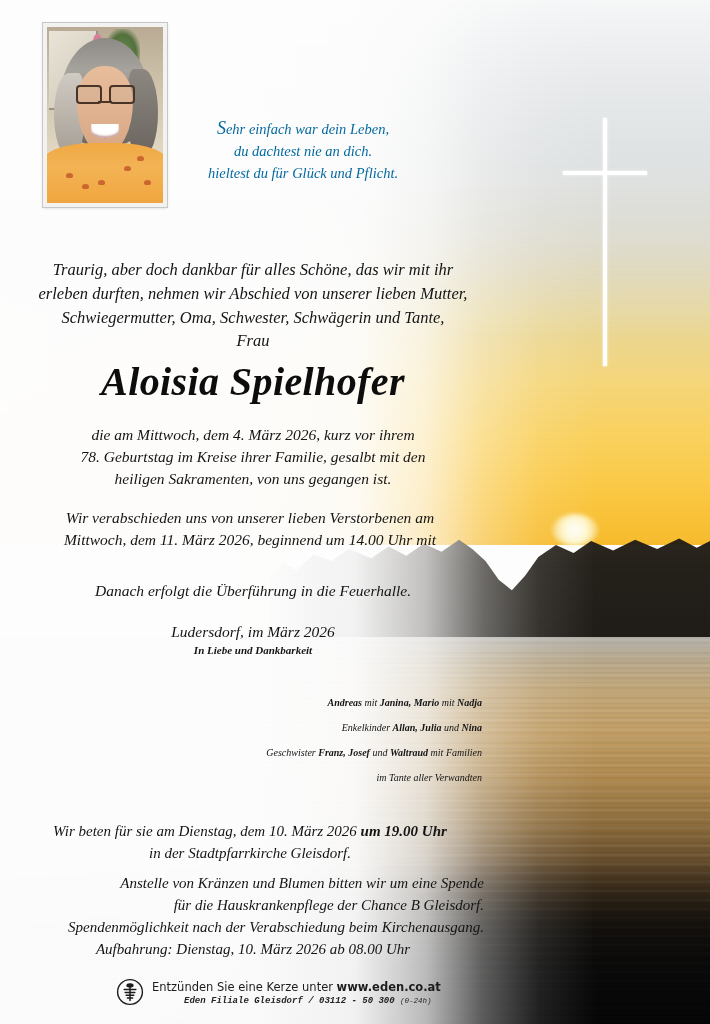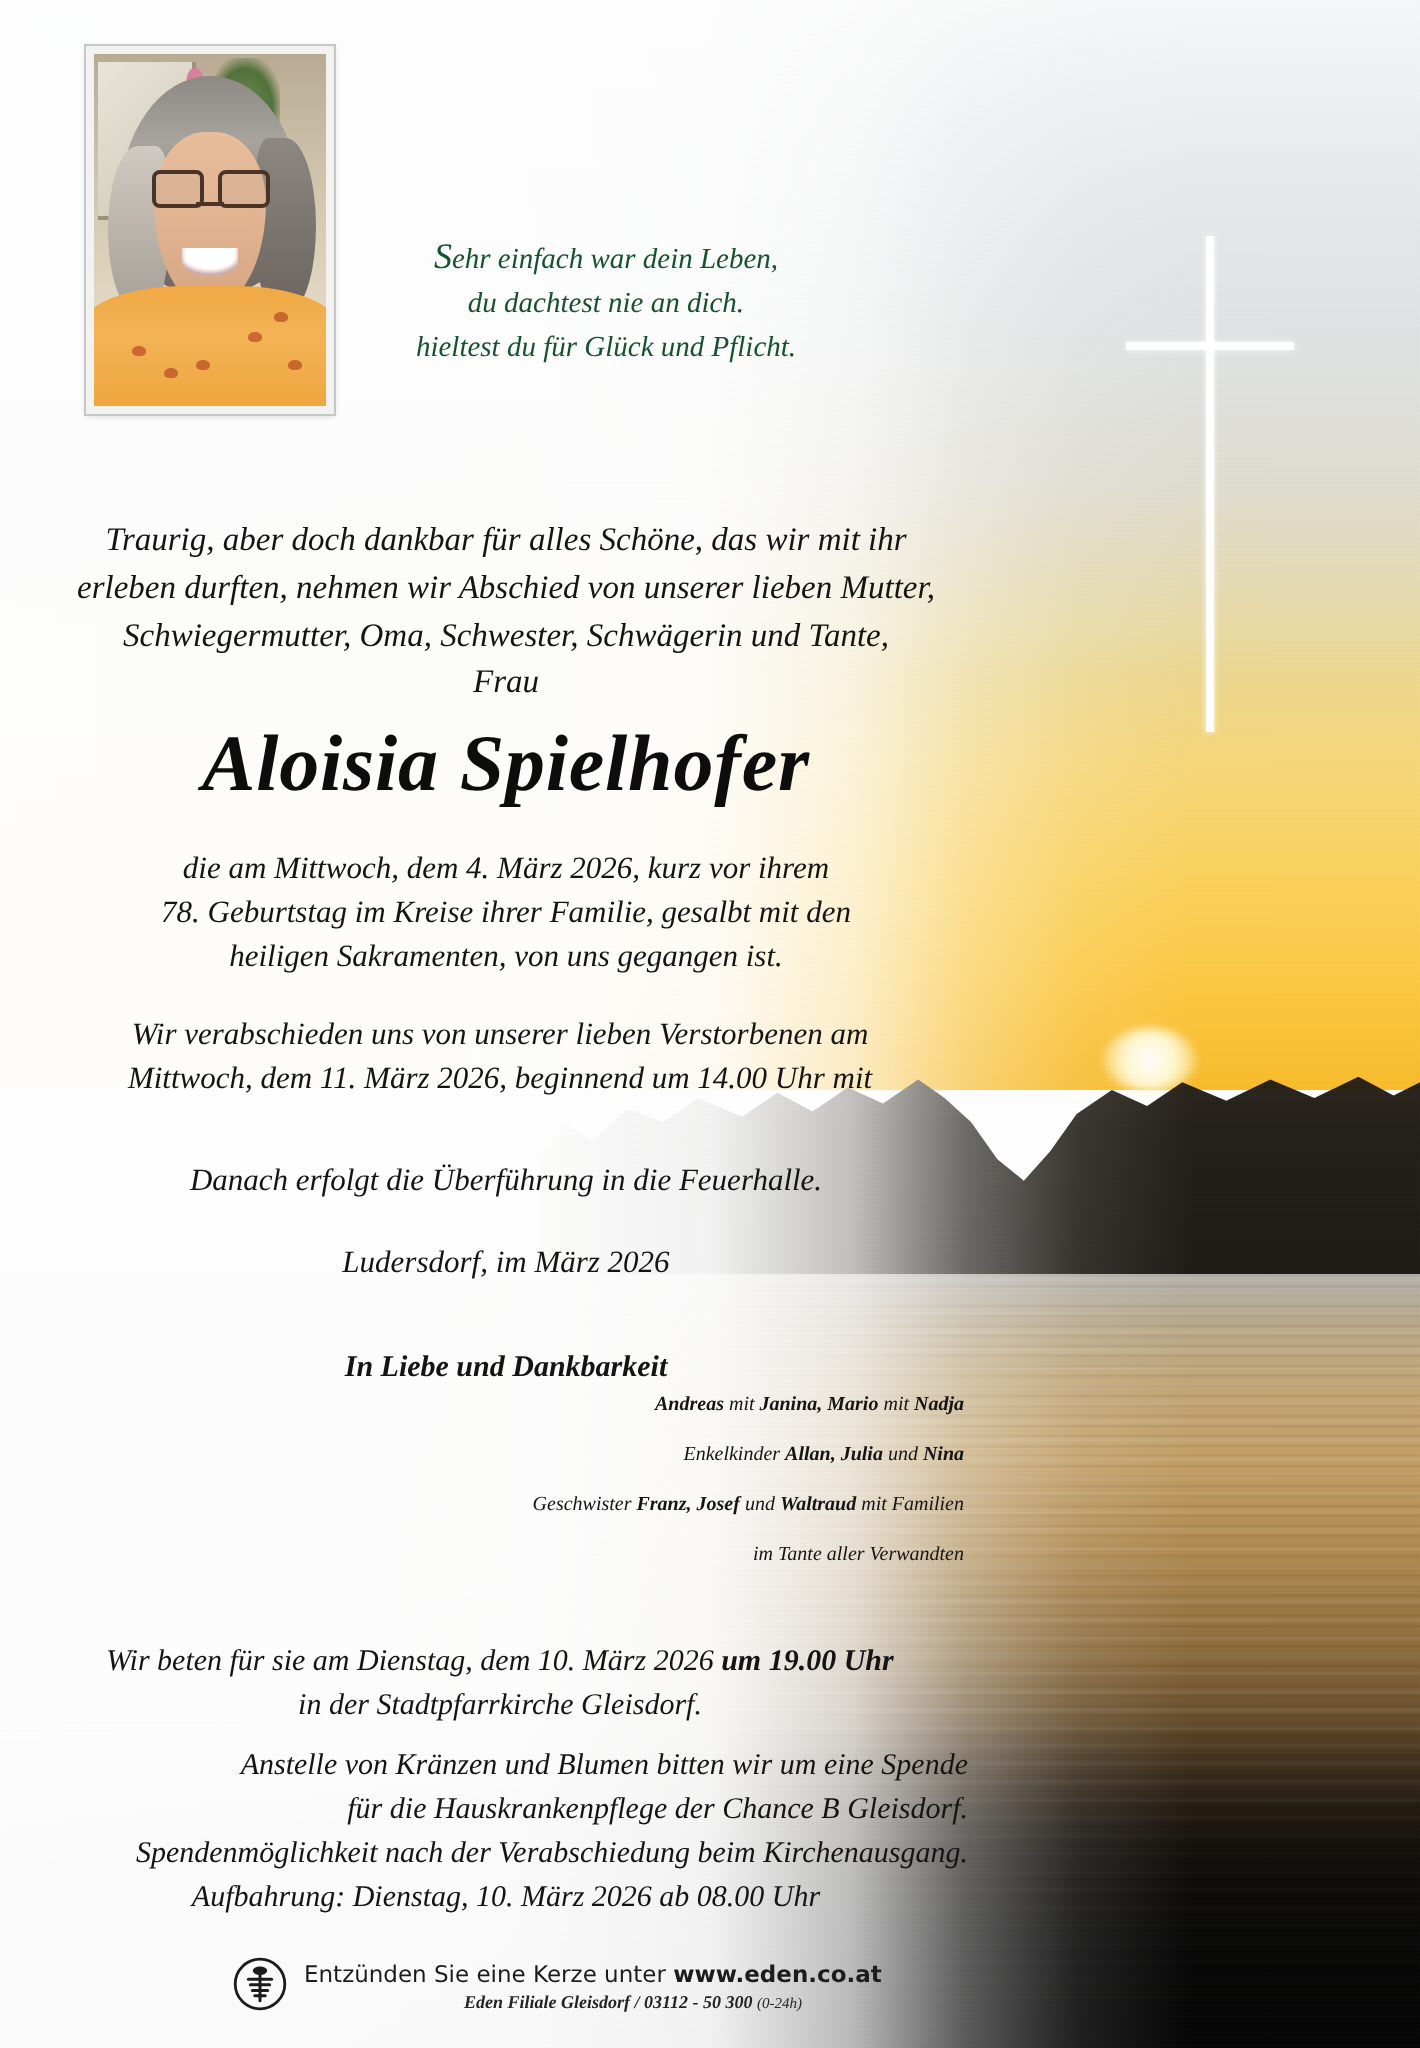--- a/index.html
+++ b/index.html
@@ -313,21 +313,21 @@
     width: 492px;
     height: 100%;
   }
   .verse {
     position: absolute;
     left: 178px; width: 250px; top: 117px;
     text-align: center;
     font-style: italic;
     font-size: 14.5px;
     line-height: 22px;
-    color: #14532d;
+    color: #0369a1;
   }
   .verse .drop { font-size: 18px; }
 
   .p-intro {
     position: absolute;
     left: 22px; width: 462px; top: 258px;
     text-align: center;
     font-style: italic;
     font-size: 16.5px;
     line-height: 24px;
@@ -375,25 +375,25 @@
   }
   .p-place {
     position: absolute;
     left: 22px; width: 462px; top: 623px;
     text-align: center;
     font-style: italic;
     font-size: 15.5px;
   }
   .p-love {
     position: absolute;
-    left: 22px; width: 462px; top: 676px;
+    left: 22px; width: 462px; top: 644px;
     text-align: center;
     font-style: italic;
     font-weight: bold;
-    font-size: 15px;
+    font-size: 11px;
   }
   .family {
     position: absolute;
     left: 18px; width: 464px; top: 690px;
     text-align: right;
     font-style: italic;
     font-size: 10px;
     line-height: 25px;
   }
   .family b { font-weight: bold; }
@@ -440,27 +440,26 @@
     left: 152px; top: 4px;
     font-family: "DejaVu Sans", "Liberation Sans", sans-serif;
     font-size: 11.5px;
     color: #1c1c1c;
     white-space: nowrap;
   }
   .footer-line1 b { font-weight: bold; }
   .footer-line2 {
     position: absolute;
     left: 184px; top: 20px;
-    font-family: Liberation Serif, serif;
+    font-family: Liberation Mono, monospace;
     font-size: 9px;
     font-style: italic;
     font-weight: bold;
     color: #242424;
     white-space: nowrap;
-    margin-left: 48px;
   }
   .footer-line2 .h24 { font-size: 7.5px; font-weight: normal; }
 </style>
 </head>
 <body>
 
 <div class="card">
 
   <div class="bg">
     <div class="bg-sky"></div>

